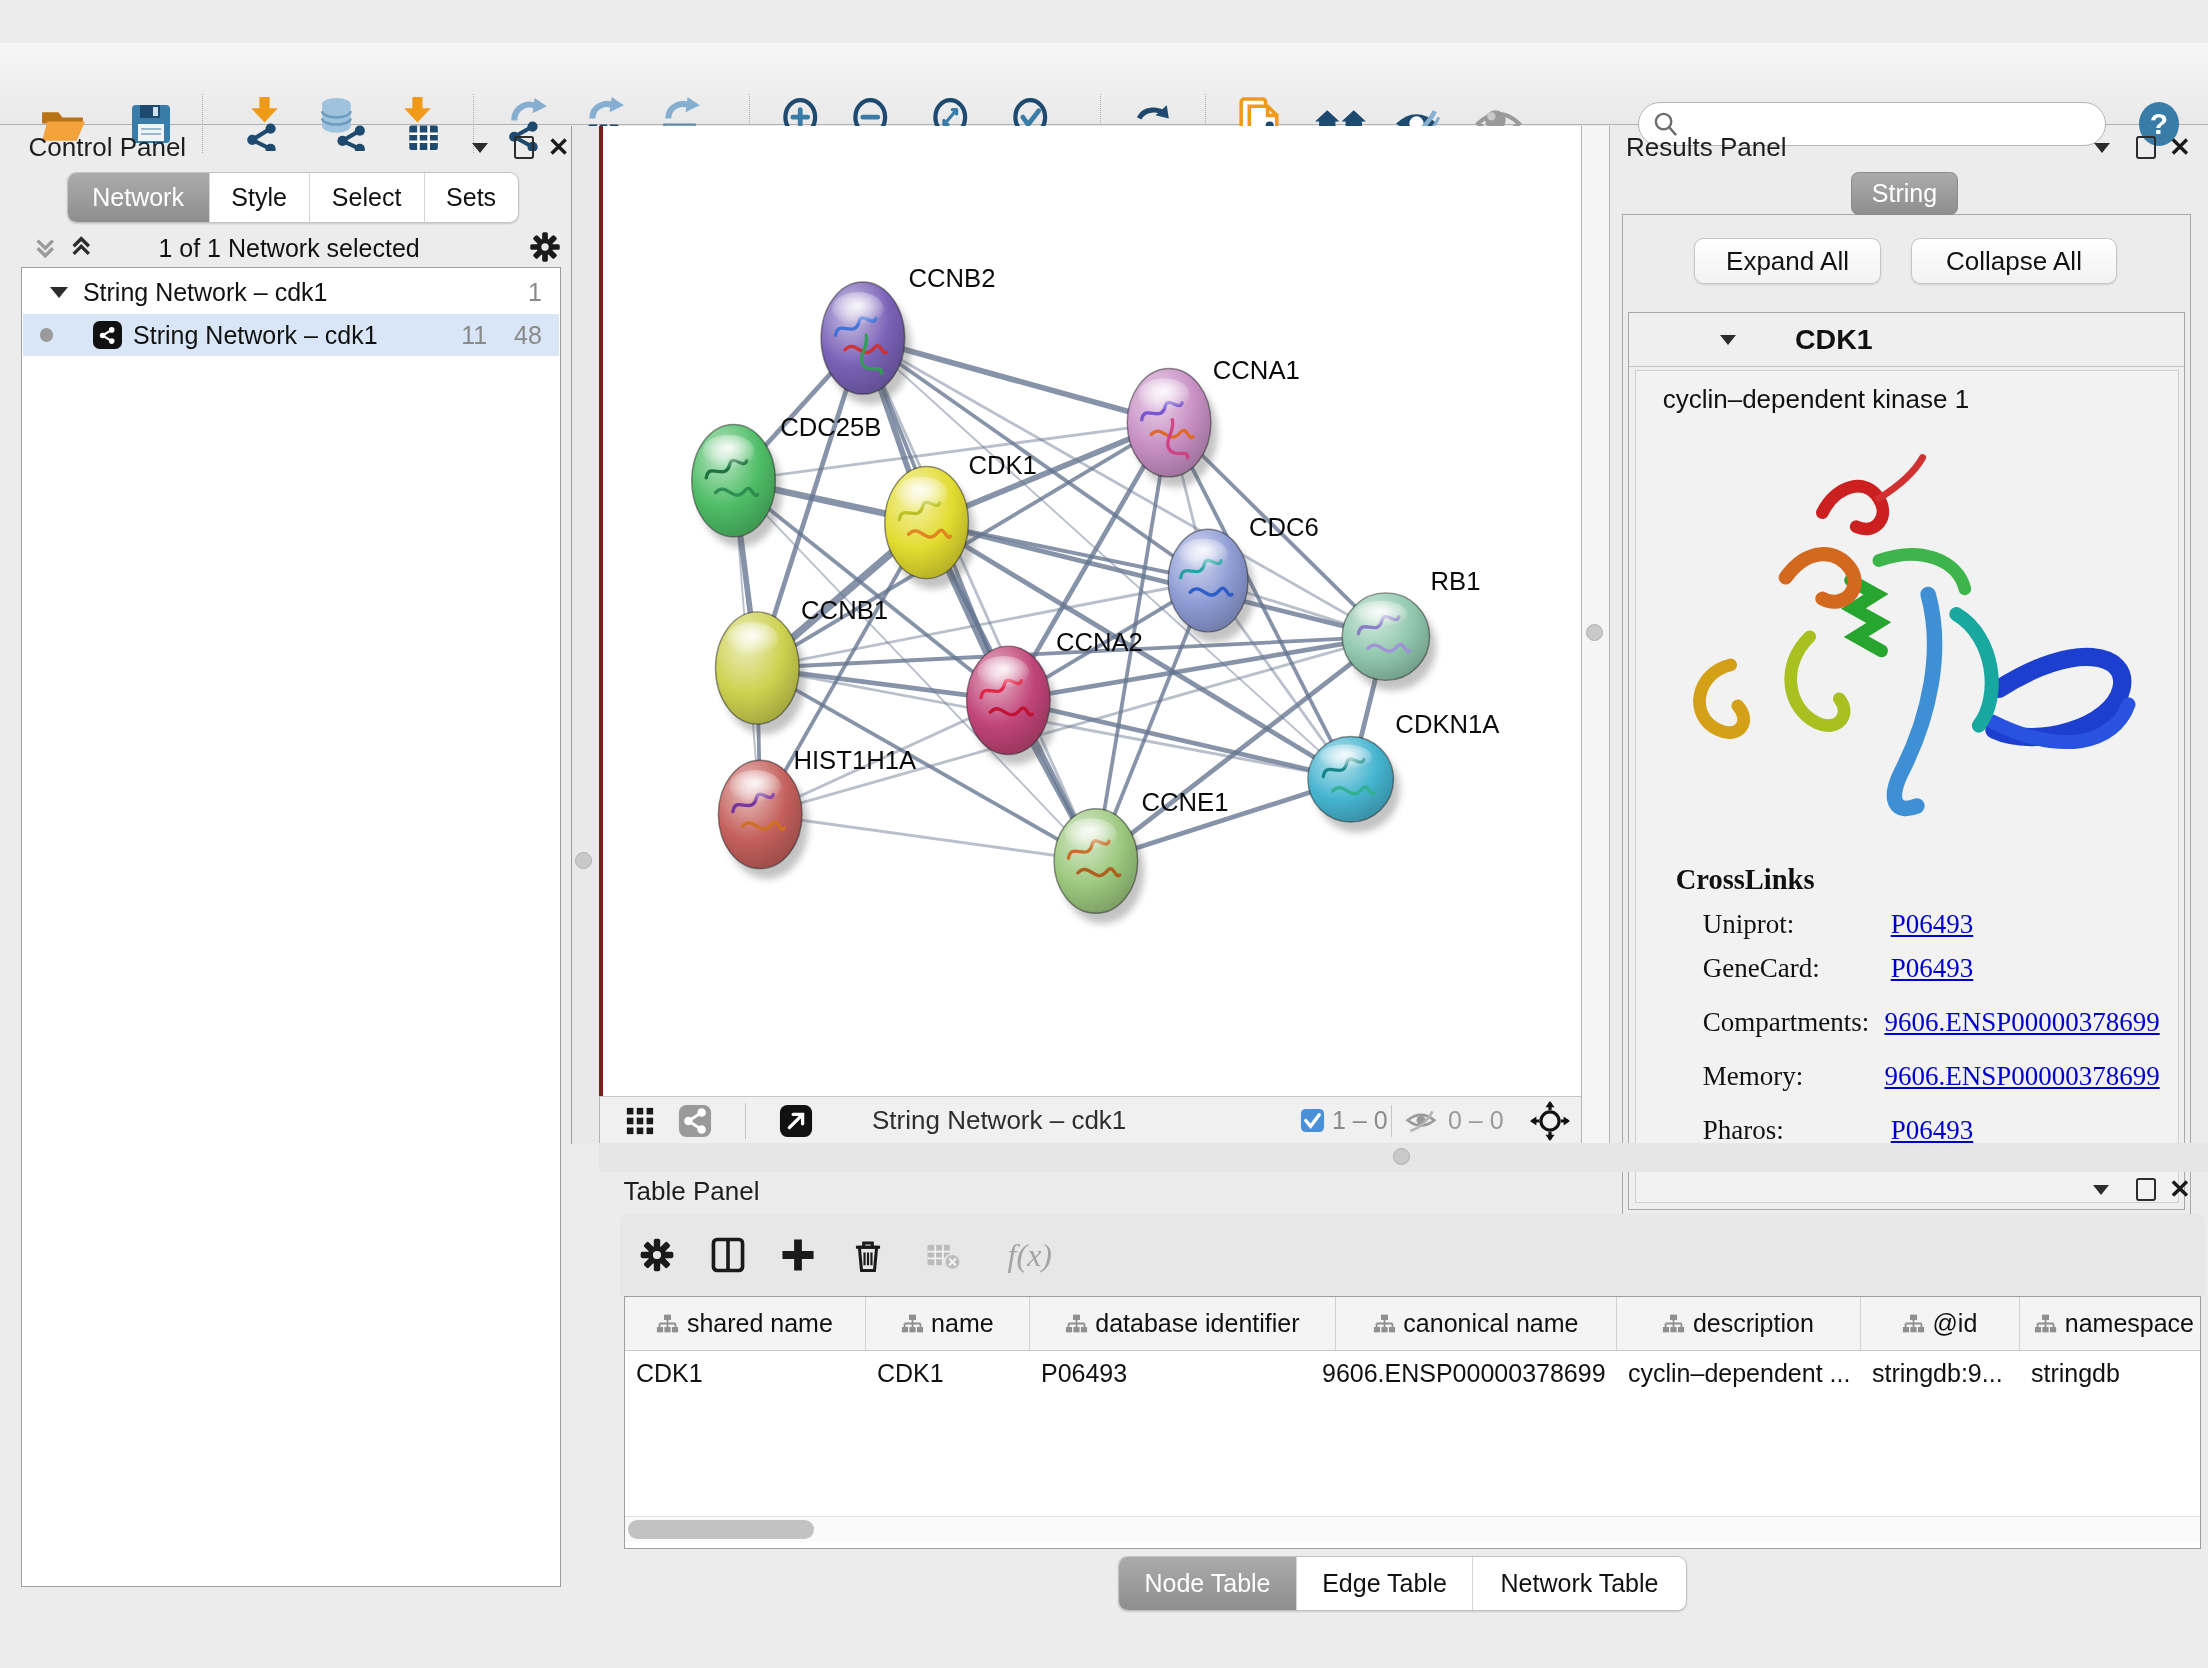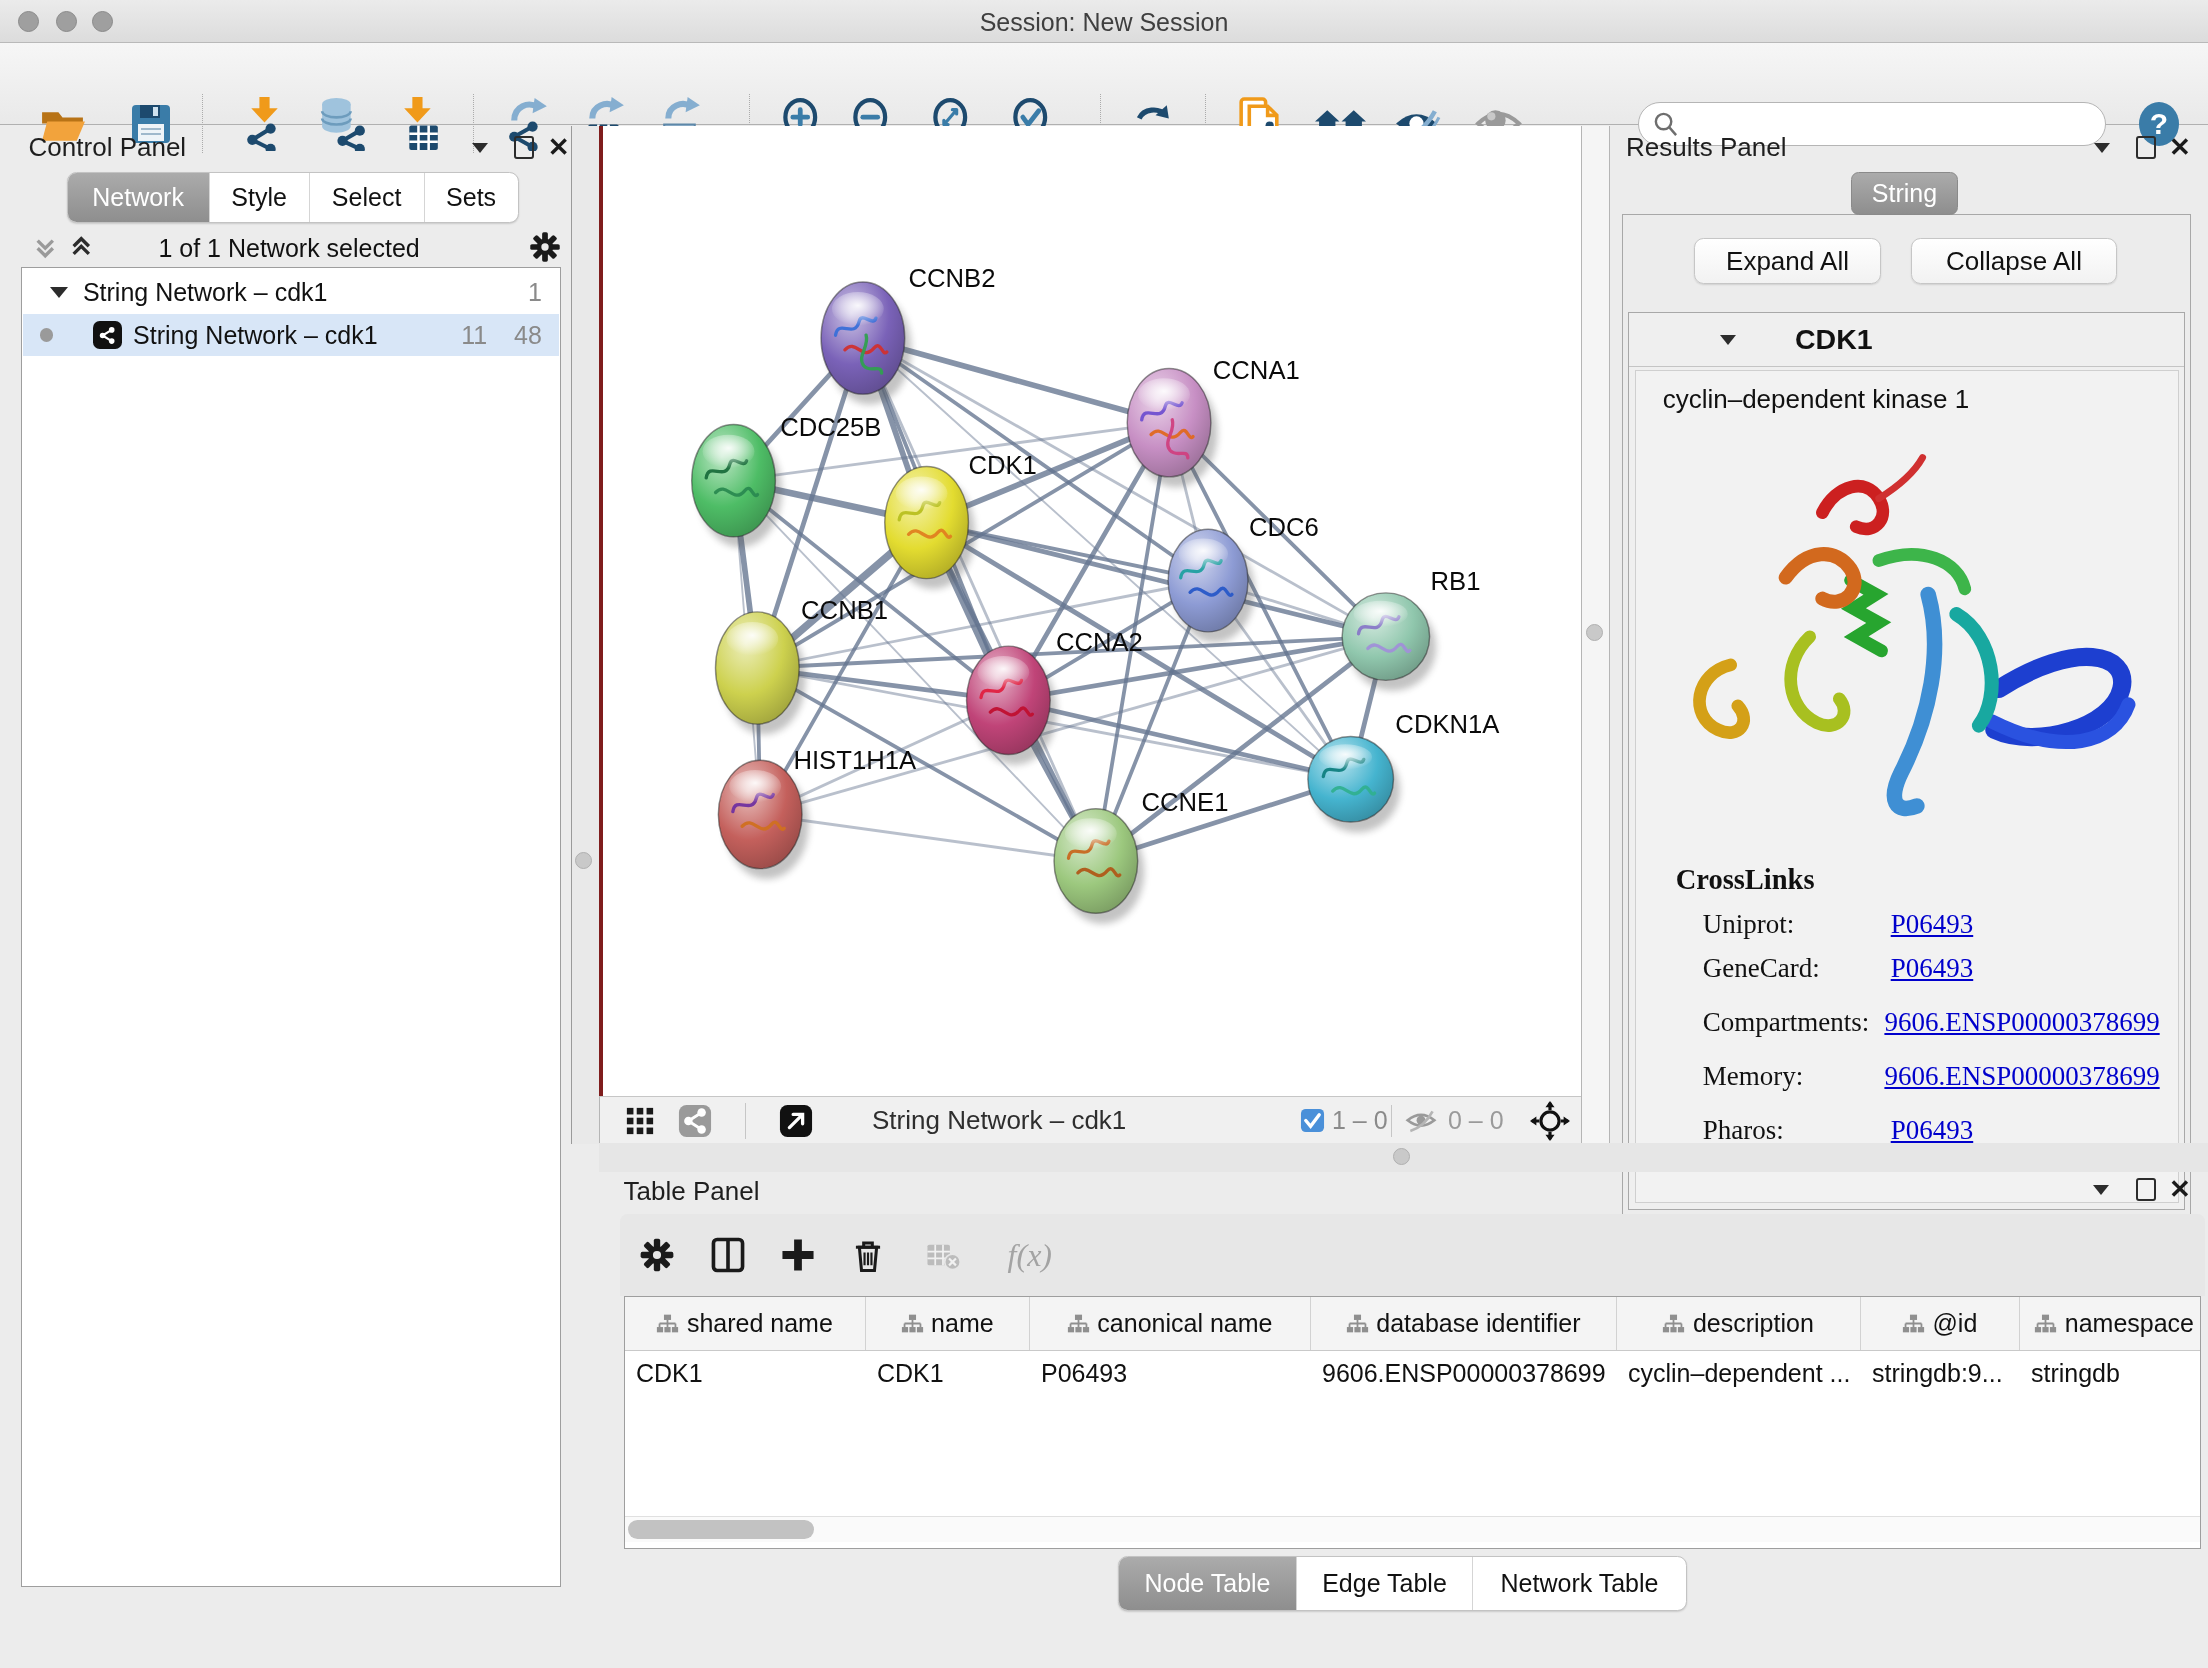--- a/index.html
+++ b/index.html
@@ -62,26 +62,20 @@
   .sbbox{position:absolute;top:7.6px;width:53px;height:40px;background:#f7f7f7;border:1px solid #b9b9b9;display:flex;align-items:center;justify-content:center;box-sizing:border-box;cursor:pointer;}
   .membtn{position:absolute;left:2048px;top:5.7px;width:140px;height:40px;background:linear-gradient(#fdfdfd,#f0f0f0);border:1px solid #a8a8a8;display:flex;align-items:center;justify-content:center;gap:9.5px;font-size:26px;color:#111;box-sizing:border-box;cursor:pointer;}
   .greendot{width:21px;height:21px;border-radius:50%;background:#1e8e3e;}
   svg{display:block;}
 </style>
 </head>
 <body>
 
 <div class="app">
 
-  <div class="abs titlebar">
-    <div class="tlight" style="left:18px"></div>
-    <div class="tlight" style="left:56px"></div>
-    <div class="tlight" style="left:92px"></div>
-    <div class="wintitle">Session: New Session</div>
-  </div>
 
   <div class="abs toolbar">
     <div class="tbi" style="left:36px">
       <svg width="49" height="49" viewBox="0 0 48 48">
           <path d="M4,13 h16 l4,5 h20 v6 H4 z" fill="#b87316"></path>
           <path d="M9,22 h37 l-8,19 H4 z" fill="#f2a33c"></path>
         </svg>
     </div>
     <div class="tbi" style="left:124px">
       <svg width="48" height="48" viewBox="0 0 48 48">
@@ -781,39 +775,39 @@
           <div class="th" style="width: 164px;">
             <svg width="23" height="21" viewBox="0 0 26 22">
               <rect x="9" y="1" width="8" height="6" fill="#8f8f8f"></rect>
               <path d="M13,7 v4 M4,11 h18 M4,11 v4 M13,11 v4 M22,11 v4" stroke="#8f8f8f" stroke-width="2" fill="none"></path>
               <rect x="1" y="15" width="7" height="6" fill="#8f8f8f"></rect>
               <rect x="9.5" y="15" width="7" height="6" fill="#8f8f8f"></rect>
               <rect x="18" y="15" width="7" height="6" fill="#8f8f8f"></rect>
             </svg>
             <span>name</span>
           </div>
+          <div class="th" style="width: 306px;">
+            <svg width="23" height="21" viewBox="0 0 26 22">
+              <rect x="9" y="1" width="8" height="6" fill="#8f8f8f"></rect>
+              <path d="M13,7 v4 M4,11 h18 M4,11 v4 M13,11 v4 M22,11 v4" stroke="#8f8f8f" stroke-width="2" fill="none"></path>
+              <rect x="1" y="15" width="7" height="6" fill="#8f8f8f"></rect>
+              <rect x="9.5" y="15" width="7" height="6" fill="#8f8f8f"></rect>
+              <rect x="18" y="15" width="7" height="6" fill="#8f8f8f"></rect>
+            </svg>
+            <span>database identifier</span>
+          </div>
           <div class="th" style="width: 281px;">
             <svg width="23" height="21" viewBox="0 0 26 22">
               <rect x="9" y="1" width="8" height="6" fill="#8f8f8f"></rect>
               <path d="M13,7 v4 M4,11 h18 M4,11 v4 M13,11 v4 M22,11 v4" stroke="#8f8f8f" stroke-width="2" fill="none"></path>
               <rect x="1" y="15" width="7" height="6" fill="#8f8f8f"></rect>
               <rect x="9.5" y="15" width="7" height="6" fill="#8f8f8f"></rect>
               <rect x="18" y="15" width="7" height="6" fill="#8f8f8f"></rect>
             </svg>
             <span>canonical name</span>
-          </div>
-          <div class="th" style="width: 306px;">
-            <svg width="23" height="21" viewBox="0 0 26 22">
-              <rect x="9" y="1" width="8" height="6" fill="#8f8f8f"></rect>
-              <path d="M13,7 v4 M4,11 h18 M4,11 v4 M13,11 v4 M22,11 v4" stroke="#8f8f8f" stroke-width="2" fill="none"></path>
-              <rect x="1" y="15" width="7" height="6" fill="#8f8f8f"></rect>
-              <rect x="9.5" y="15" width="7" height="6" fill="#8f8f8f"></rect>
-              <rect x="18" y="15" width="7" height="6" fill="#8f8f8f"></rect>
-            </svg>
-            <span>database identifier</span>
           </div>
           <div class="th" style="width: 244px;">
             <svg width="23" height="21" viewBox="0 0 26 22">
               <rect x="9" y="1" width="8" height="6" fill="#8f8f8f"></rect>
               <path d="M13,7 v4 M4,11 h18 M4,11 v4 M13,11 v4 M22,11 v4" stroke="#8f8f8f" stroke-width="2" fill="none"></path>
               <rect x="1" y="15" width="7" height="6" fill="#8f8f8f"></rect>
               <rect x="9.5" y="15" width="7" height="6" fill="#8f8f8f"></rect>
               <rect x="18" y="15" width="7" height="6" fill="#8f8f8f"></rect>
             </svg>
             <span>description</span>

